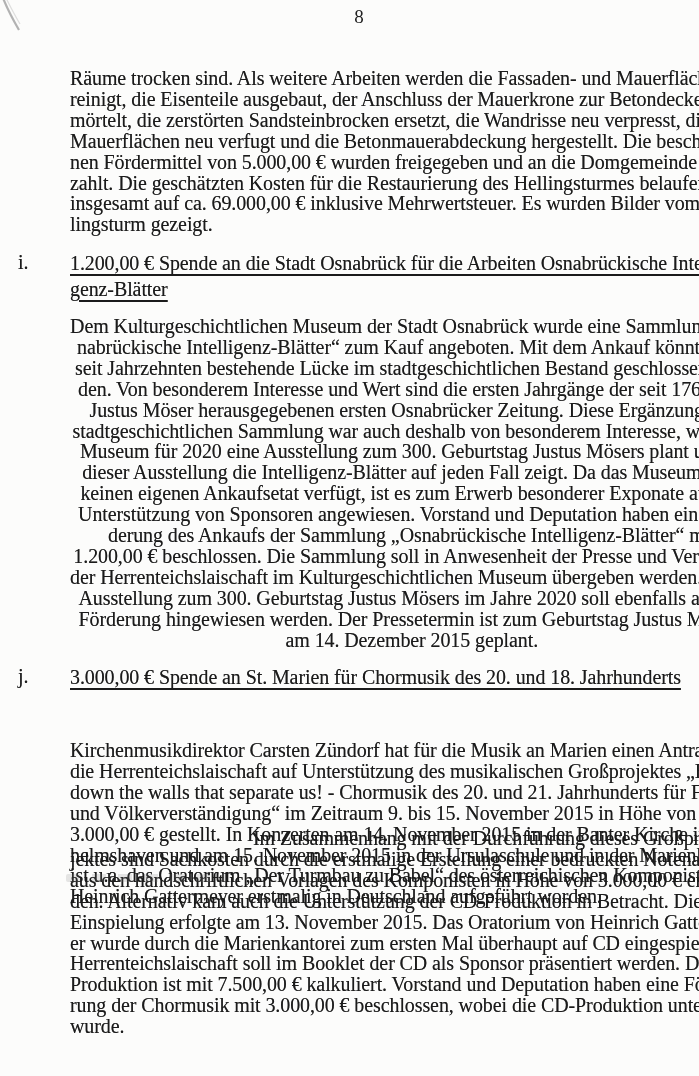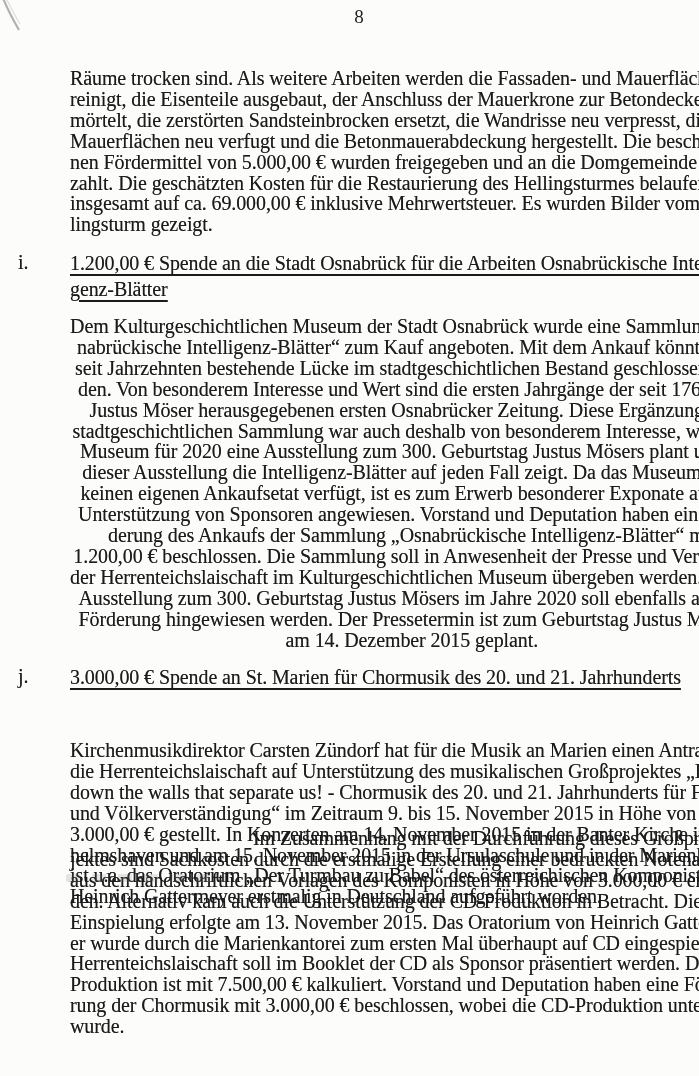--- a/index.html
+++ b/index.html
@@ -108,21 +108,21 @@
 keinen eigenen Ankaufsetat verfügt, ist es zum Erwerb besonderer Exponate auf die
 Unterstützung von Sponsoren angewiesen. Vorstand und Deputation haben eine För-
 derung des Ankaufs der Sammlung „Osnabrückische Intelligenz-Blätter“ mit
 1.200,00 € beschlossen. Die Sammlung soll in Anwesenheit der Presse und Vertretern
 der Herrenteichslaischaft im Kulturgeschichtlichen Museum übergeben werden. In der
 Ausstellung zum 300. Geburtstag Justus Mösers im Jahre 2020 soll ebenfalls auf die
 Förderung hingewiesen werden. Der Pressetermin ist zum Geburtstag Justus Mösers
 am 14. Dezember 2015 geplant.</p>
 
   <div class="marker m-j">j.</div>
-  <h2 class="heading h-j">3.000,00 € Spende an St. Marien für Chormusik des 20. und 21. Jahrhunderts</h2>
+  <h2 class="heading h-j">3.000,00 € Spende an St. Marien für Chormusik des 20. und 18. Jahrhunderts</h2>
   <p class="para b-j1">Kirchenmusikdirektor Carsten Zündorf hat für die Musik an Marien einen Antrag an
 die Herrenteichslaischaft auf Unterstützung des musikalischen Großprojektes „Break
 down the walls that separate us! - Chormusik des 20. und 21. Jahrhunderts für Frieden
 und Völkerverständigung“ im Zeitraum 9. bis 15. November 2015 in Höhe von
 3.000,00 € gestellt. In Konzerten am 14. November 2015 in der Banter Kirche in Wil-
 helmshaven und am 15. November 2015 in der Ursulaschule und in der Marienkirche
 ist u.a. das Oratorium „Der Turmbau zu Babel“ des österreichischen Komponisten
 Heinrich Gattermeyer erstmalig in Deutschland aufgeführt worden.</p>
   <p class="para b-j2">Im Zusammenhang mit der Durchführung dieses Großpro-
 jektes sind Sachkosten durch die erstmalige Erstellung einer bedruckten Notenausgabe

